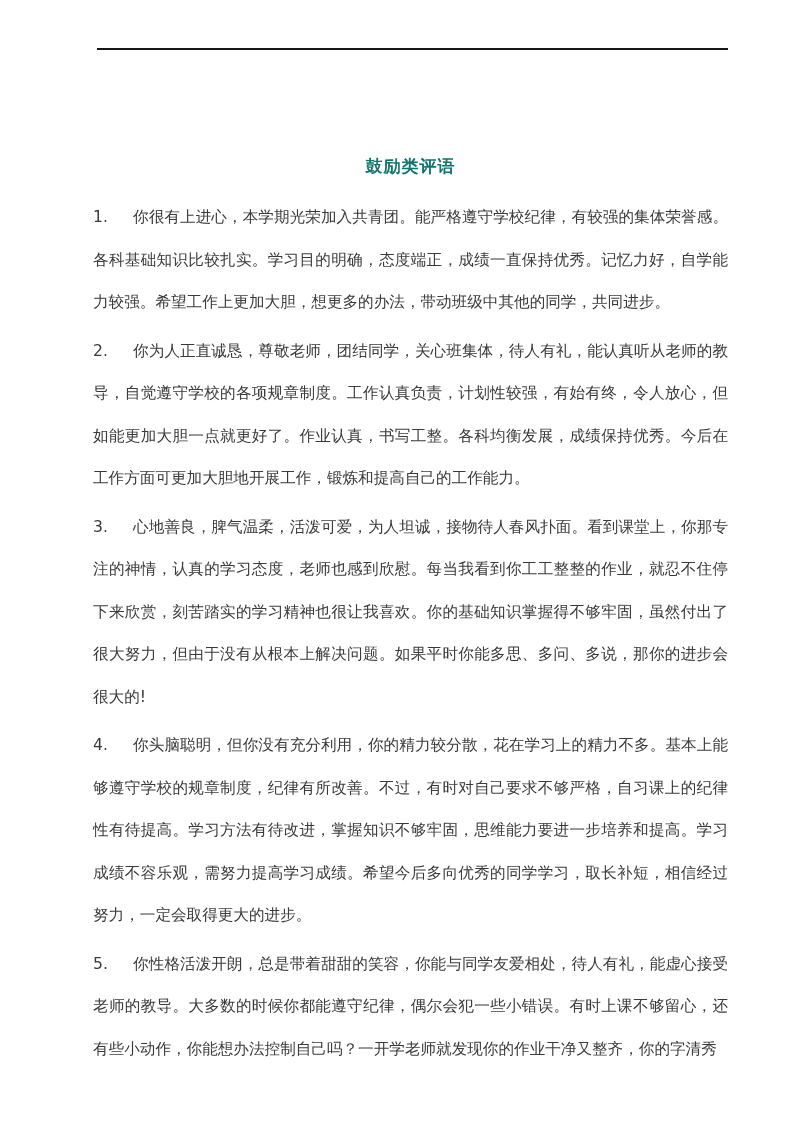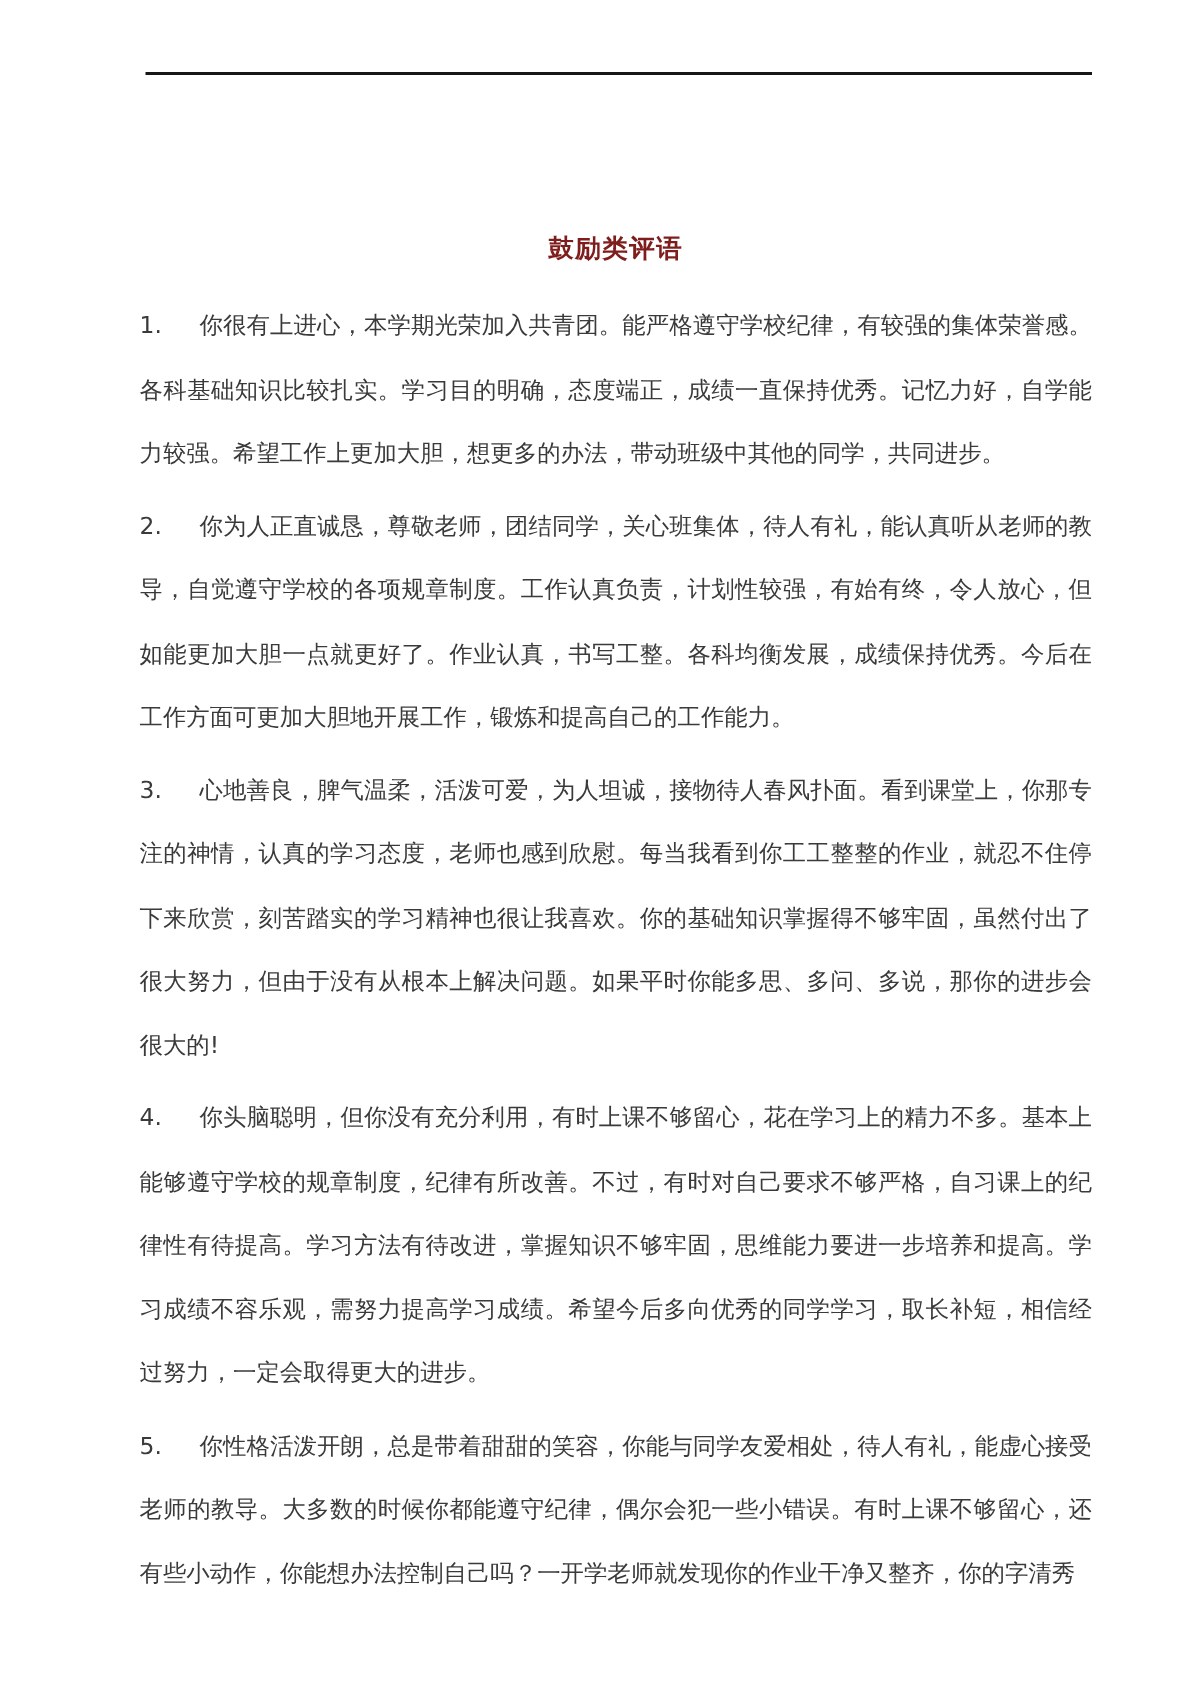--- a/index.html
+++ b/index.html
@@ -30,21 +30,21 @@
     top: 0;
     width: 635px;
   }
   .doc-title {
     margin: 154px 0 18px 0;
     text-align: center;
     font-size: 17px;
     line-height: 24px;
     font-weight: bold;
     letter-spacing: 1px;
-    color: #7f1d1d;
+    color: #0f766e;
   }
   .para {
     margin: 0 0 6px 0;
     font-size: 15.6px;
     line-height: 42.5px;
     text-align: justify;
     color: #3a3a3a;
     word-break: normal;
   }
   .para-num {
@@ -70,21 +70,21 @@
 
     <p class="para">
       <span class="para-num">2.</span><span>你为人正直诚恳，尊敬老师，团结同学，关心班集体，待人有礼，能认真听从老师的教导，自觉遵守学校的各项规章制度。工作认真负责，计划性较强，有始有终，令人放心，但如能更加大胆一点就更好了。作业认真，书写工整。各科均衡发展，成绩保持优秀。今后在工作方面可更加大胆地开展工作，锻炼和提高自己的工作能力。</span>
     </p>
 
     <p class="para">
       <span class="para-num">3.</span><span>心地善良，脾气温柔，活泼可爱，为人坦诚，接物待人春风扑面。看到课堂上，你那专注的神情，认真的学习态度，老师也感到欣慰。每当我看到你工工整整的作业，就忍不住停下来欣赏，刻苦踏实的学习精神也很让我喜欢。你的基础知识掌握得不够牢固，虽然付出了很大努力，但由于没有从根本上解决问题。如果平时你能多思、多问、多说，那你的进步会很大的!</span>
     </p>
 
     <p class="para">
-      <span class="para-num">4.</span><span>你头脑聪明，但你没有充分利用，有时上课不够留心，花在学习上的精力不多。基本上能够遵守学校的规章制度，纪律有所改善。不过，有时对自己要求不够严格，自习课上的纪律性有待提高。学习方法有待改进，掌握知识不够牢固，思维能力要进一步培养和提高。学习成绩不容乐观，需努力提高学习成绩。希望今后多向优秀的同学学习，取长补短，相信经过努力，一定会取得更大的进步。</span>
+      <span class="para-num">4.</span><span>你头脑聪明，但你没有充分利用，你的精力较分散，花在学习上的精力不多。基本上能够遵守学校的规章制度，纪律有所改善。不过，有时对自己要求不够严格，自习课上的纪律性有待提高。学习方法有待改进，掌握知识不够牢固，思维能力要进一步培养和提高。学习成绩不容乐观，需努力提高学习成绩。希望今后多向优秀的同学学习，取长补短，相信经过努力，一定会取得更大的进步。</span>
     </p>
 
     <p class="para">
       <span class="para-num">5.</span><span>你性格活泼开朗，总是带着甜甜的笑容，你能与同学友爱相处，待人有礼，能虚心接受老师的教导。大多数的时候你都能遵守纪律，偶尔会犯一些小错误。有时上课不够留心，还有些小动作，你能想办法控制自己吗？一开学老师就发现你的作业干净又整齐，你的字清秀</span>
     </p>
 
   </div>
 </div>
 
 </body></html>

